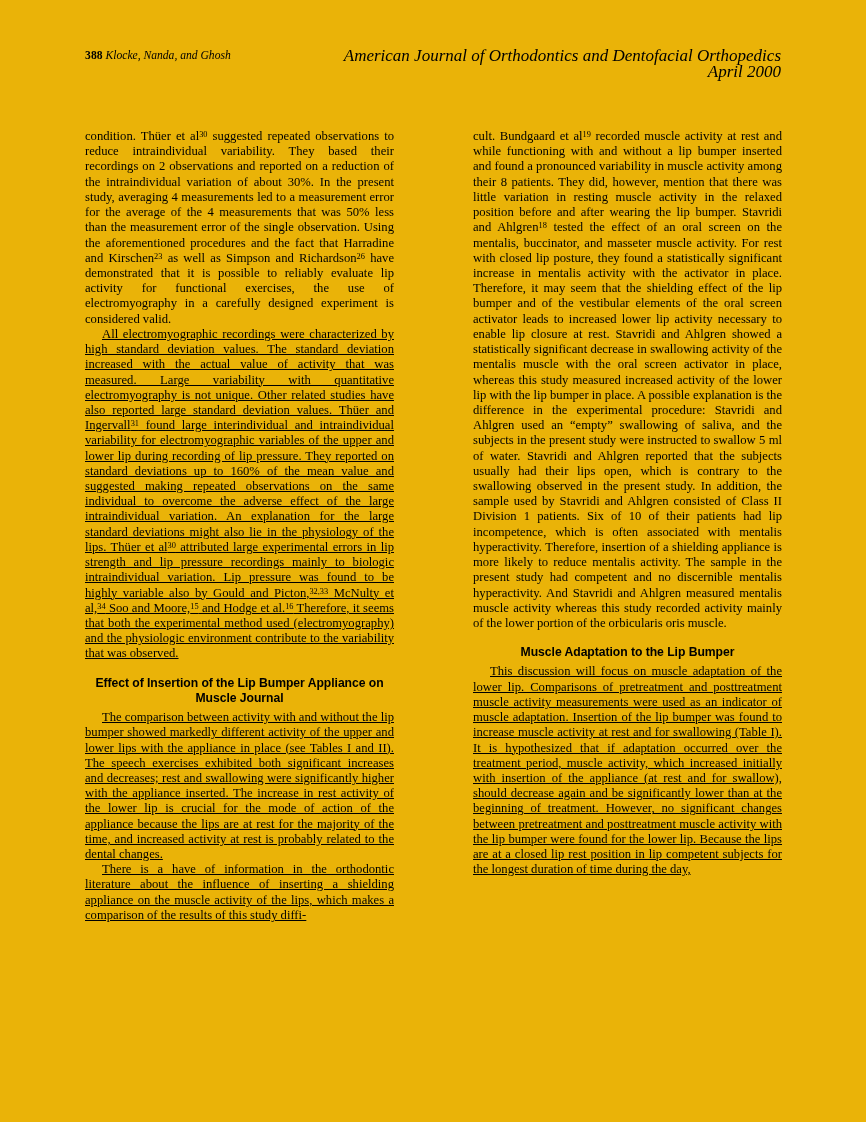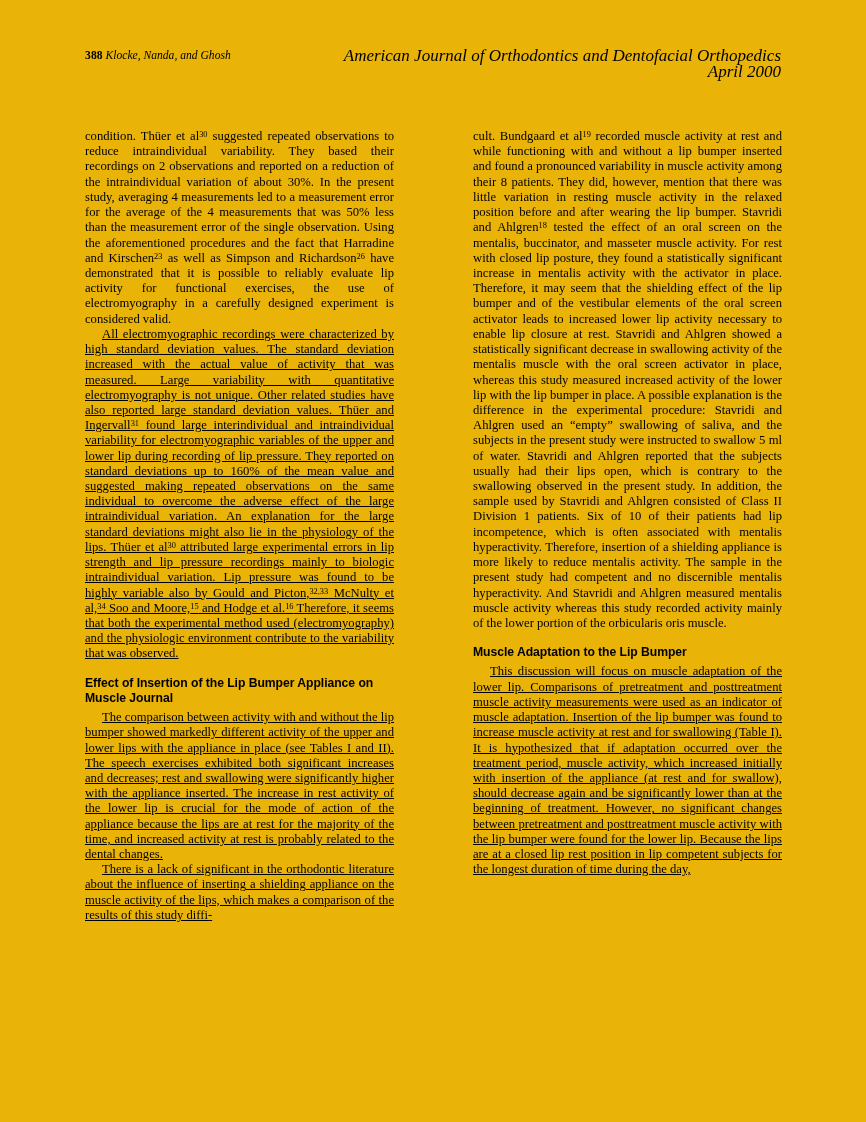--- a/index.html
+++ b/index.html
@@ -89,21 +89,21 @@
     word-spacing: -0.1px;
   }
   p.body.indent { text-indent: 17px; text-decoration: underline; }
 
   h2.section {
     margin: 0;
     font-family: "Liberation Sans", "DejaVu Sans", sans-serif;
     font-weight: bold;
     font-size: 12.2px;
     line-height: 15.2px;
-    text-align: left;
+    text-align: center;
     letter-spacing: -0.05px;
   }
 
   .gap-before-head { height: 14px; }
   .gap-after-head  { height: 4px; }
 
   sup {
     font-size: 0.66em;
     line-height: 0;
     vertical-align: 0.42em;
@@ -132,21 +132,21 @@
       <p class="body"><span>condition. Thüer et al</span><sup>30</sup><span> suggested repeated observations to reduce intraindividual variability. They based their recordings on 2 observations and reported on a reduction of the intraindividual variation of about 30%. In the present study, averaging 4 measurements led to a measurement error for the average of the 4 measurements that was 50% less than the measurement error of the single observation. Using the aforementioned procedures and the fact that Harradine and Kirschen</span><sup>23</sup><span> as well as Simpson and Richardson</span><sup>26</sup><span> have demonstrated that it is possible to reliably evaluate lip activity for functional exercises, the use of electromyography in a carefully designed experiment is considered valid.</span></p>
 
       <p class="body indent"><span>All electromyographic recordings were characterized by high standard deviation values. The standard deviation increased with the actual value of activity that was measured. Large variability with quantitative electromyography is not unique. Other related studies have also reported large standard deviation values. Thüer and Ingervall</span><sup>31</sup><span> found large interindividual and intraindividual variability for electromyographic variables of the upper and lower lip during recording of lip pressure. They reported on standard deviations up to 160% of the mean value and suggested making repeated observations on the same individual to overcome the adverse effect of the large intraindividual variation. An explanation for the large standard deviations might also lie in the physiology of the lips. Thüer et al</span><sup>30</sup><span> attributed large experimental errors in lip strength and lip pressure recordings mainly to biologic intraindividual variation. Lip pressure was found to be highly variable also by Gould and Picton,</span><sup>32,33</sup><span> McNulty et al,</span><sup>34</sup><span> Soo and Moore,</span><sup>15</sup><span> and Hodge et al.</span><sup>16</sup><span> Therefore, it seems that both the experimental method used (electromyography) and the physiologic environment contribute to the variability that was observed.</span></p>
 
       <div class="gap-before-head"></div>
       <h2 class="section">Effect of Insertion of the Lip Bumper Appliance on Muscle Journal</h2>
       <div class="gap-after-head"></div>
 
       <p class="body indent">The comparison between activity with and without the lip bumper showed markedly different activity of the upper and lower lips with the appliance in place (see Tables I and II). The speech exercises exhibited both significant increases and decreases; rest and swallowing were significantly higher with the appliance inserted. The increase in rest activity of the lower lip is crucial for the mode of action of the appliance because the lips are at rest for the majority of the time, and increased activity at rest is probably related to the dental changes.</p>
 
-      <p class="body indent">There is a lack of significant in the orthodontic literature about the influence of inserting a shielding appliance on the muscle activity of the lips, which makes a comparison of the results of this study diffi-</p>
+      <p class="body indent">There is a have of information in the orthodontic literature about the influence of inserting a shielding appliance on the muscle activity of the lips, which makes a comparison of the results of this study diffi-</p>
     </div>
 
     <div class="col col-right">
 
       <p class="body"><span>cult. Bundgaard et al</span><sup>19</sup><span> recorded muscle activity at rest and while functioning with and without a lip bumper inserted and found a pronounced variability in muscle activity among their 8 patients. They did, however, mention that there was little variation in resting muscle activity in the relaxed position before and after wearing the lip bumper. Stavridi and Ahlgren</span><sup>18</sup><span> tested the effect of an oral screen on the mentalis, buccinator, and masseter muscle activity. For rest with closed lip posture, they found a statistically significant increase in mentalis activity with the activator in place. Therefore, it may seem that the shielding effect of the lip bumper and of the vestibular elements of the oral screen activator leads to increased lower lip activity necessary to enable lip closure at rest. Stavridi and Ahlgren showed a statistically significant decrease in swallowing activity of the mentalis muscle with the oral screen activator in place, whereas this study measured increased activity of the lower lip with the lip bumper in place. A possible explanation is the difference in the experimental procedure: Stavridi and Ahlgren used an “empty” swallowing of saliva, and the subjects in the present study were instructed to swallow 5 ml of water. Stavridi and Ahlgren reported that the subjects usually had their lips open, which is contrary to the swallowing observed in the present study. In addition, the sample used by Stavridi and Ahlgren consisted of Class II Division 1 patients. Six of 10 of their patients had lip incompetence, which is often associated with mentalis hyperactivity. Therefore, insertion of a shielding appliance is more likely to reduce mentalis activity. The sample in the present study had competent and no discernible mentalis hyperactivity. And Stavridi and Ahlgren measured mentalis muscle activity whereas this study recorded activity mainly of the lower portion of the orbicularis oris muscle.</span></p>
 
       <div class="gap-before-head"></div>
       <h2 class="section">Muscle Adaptation to the Lip Bumper</h2>
       <div class="gap-after-head"></div>
 

